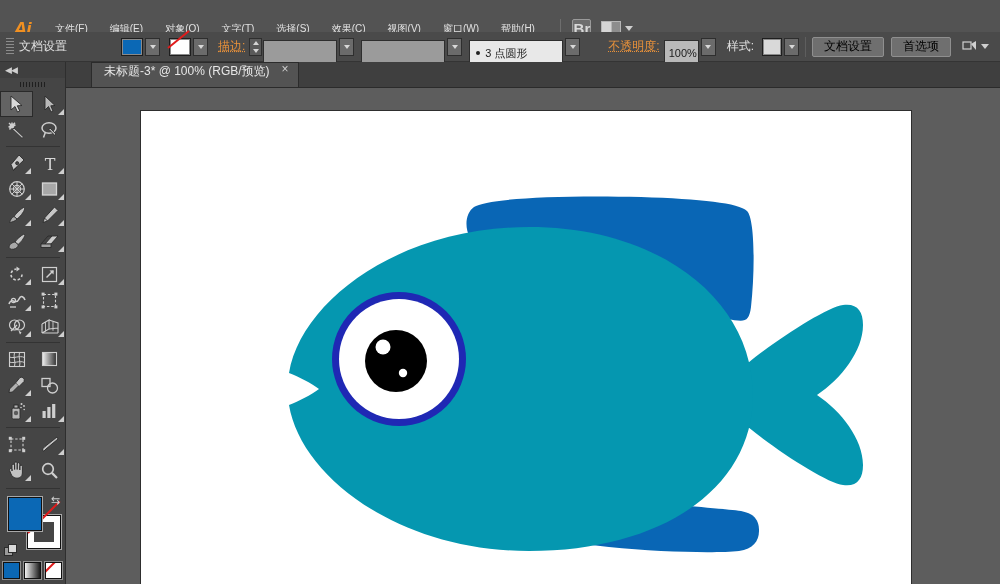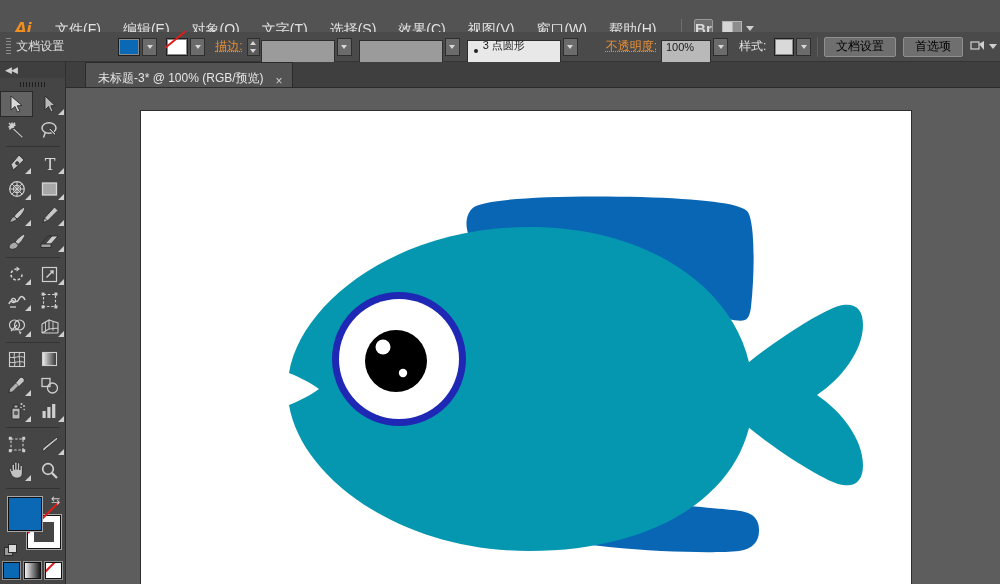--- a/index.html
+++ b/index.html
@@ -17,21 +17,21 @@
     background:#535353; display:flex; align-items:center;
     border-bottom:1px solid #3b3b3b;
   }
   #ai-logo{
     width:44px; height:32px; display:flex; align-items:center; justify-content:center;
     color:#f19021; font-size:19px; font-weight:bold; font-style:italic;
     letter-spacing:-1px;
   }
   .menu-item{
     padding:0 11px; height:32px; line-height:32px;
-    color:#e2e2e2; font-size:14px; white-space:nowrap; cursor:default;
+    color:#e2e2e2; font-size:10px; white-space:nowrap; cursor:default;
   }
   #menubar-sep{ width:1px; height:20px; background:#6e6e6e; margin:0 8px 0 14px; }
   .mb-icon-btn{
     width:26px; height:22px; display:flex; align-items:center; justify-content:center;
     margin-right:3px;
   }
   .br-ico{
     width:19px;height:19px;border:1px solid #9a9a9a;border-radius:2px;
     background:#6e6e6e;color:#d9d9d9;font-size:15px;font-weight:bold;
     display:flex;align-items:center;justify-content:center;
@@ -74,39 +74,39 @@
   .stepper{
     width:13px;height:18px;background:#5a5a5a;border:1px solid #2e2e2e;
     display:flex;flex-direction:column;align-items:center;justify-content:space-around;
     margin-right:1px;
   }
   .st-up,.st-dn{width:0;height:0;border-left:3px solid transparent;border-right:3px solid transparent;}
   .st-up{border-bottom:4px solid #d5d5d5;}
   .st-dn{border-top:4px solid #d5d5d5;}
   .field{
     height:18px; background:#9b9b9b; border:1px solid #2e2e2e;
-    display:flex;align-items:flex-end; color:#1a1a1a;font-size:11px;padding:12px 4px;margin-top:13px;
+    display:flex;align-items:center; color:#1a1a1a;font-size:11px;padding:12px 4px;margin-top:13px;
   }
   .field.white{ background:#e8e8e8; }
   .combo{ display:flex;align-items:center; }
   .btn{
     height:20px; background:#6f6f6f; border:1px solid #8f8f8f; border-radius:2px;
     color:#000000;font-size:12px; display:flex;align-items:center;justify-content:center;
     padding:0 11px; margin-right:7px; white-space:nowrap;
   }
   .dot-round{ width:4px;height:4px;border-radius:50%;background:#222;margin:0 5px 0 2px;}
 
   
   #tabbar{
     position:absolute; left:66px; top:62px; width:934px; height:26px;
     background:#3f3f3f; border-bottom:1px solid #2b2b2b; display:flex; align-items:flex-end;
   }
   #doctab{
     height:25px; background:#535353; border:1px solid #2b2b2b; border-bottom:none;
-    display:flex;align-items:flex-end;padding:0 6px 0 12px; margin-left:19px;
+    display:flex;align-items:flex-start;padding:0 6px 0 12px; margin-left:25px;
     color:#e6e6e6;font-size:12px;white-space:nowrap;
   }
   #tabclose{ margin-left:9px;color:#cfcfcf;font-size:12px;line-height:1;padding:0 3px;}
 
   
   #toolpanel{
     position:absolute; left:0; top:62px; width:66px; height:522px;
     background:#454545; border-right:1px solid #2e2e2e;
   }
   #tp-head{ height:16px; display:flex;align-items:center;padding-left:5px; background:#3f3f3f;}
@@ -233,21 +233,21 @@
         <span class="dot-round"></span>
         <span>3 点圆形</span>
       </div>
       <div class="mini-drop">
           <div class="caret"></div>
         </div>
     </div>
 
     <div class="cb-label-o" style="margin-left:28px">不透明度:</div>
     <div class="combo">
-      <div class="field" style="width:50px;background:#b9b9b9">100%</div>
+      <div class="field" style="width:35px;background:#b9b9b9">100%</div>
       <div class="mini-drop">
           <div class="caret"></div>
         </div>
     </div>
 
     <div class="cb-label" style="margin-left:11px">样式:</div>
     <div class="combo">
       <div class="swatch-box" style="width:20px;background:#d9d9d9"></div>
       <div class="mini-drop">
           <div class="caret"></div>

